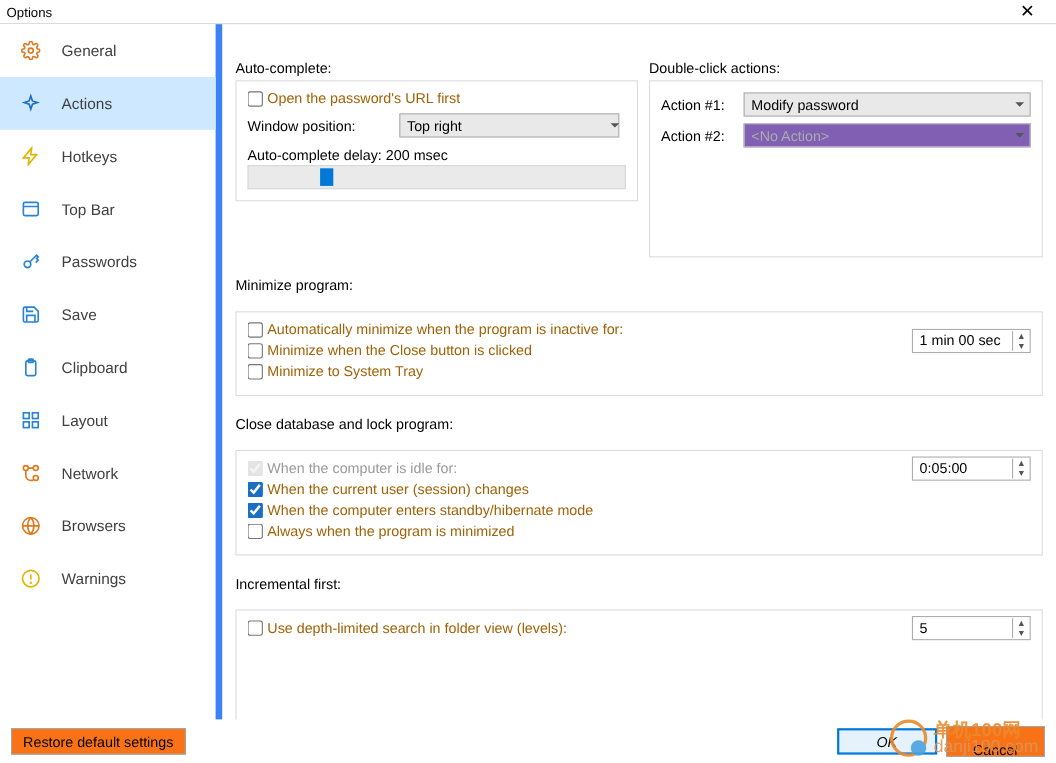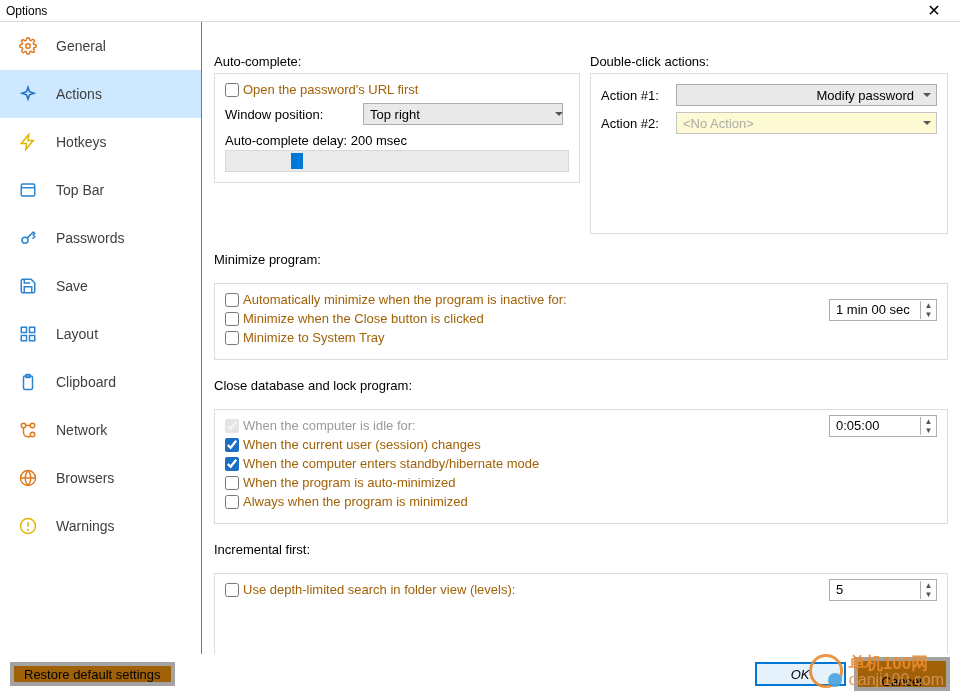--- a/index.html
+++ b/index.html
@@ -5,21 +5,21 @@
 * { box-sizing: border-box; margin: 0; padding: 0; font-family: "Segoe UI", Tahoma, sans-serif; font-size: 13px; }
 body { width: 960px; height: 694px; background: #fff; color: #000; position: relative; }
 
 
 .titlebar { height: 22px; border-bottom: 1px solid #d8d8d8; display: flex; align-items: center; padding: 0 6px; gap: 24px; }
 .titlebar .title { flex: 1; font-size: 12px; }
 .titlebar .close { width: 40px; text-align: center; font-size: 16px; line-height: 20px; cursor: default; }
 
 
 .layout { position: absolute; top: 22px; left: 0; right: 0; bottom: 40px; display: flex; }
-.sidebar { width: 202px; background: #fff; border-right: 1px solid #3b82f6; }
+.sidebar { width: 202px; background: #fff; border-right: 6px solid #3b82f6; }
 .sidebar-item { display: flex; align-items: center; height: 48px; padding-left: 18px; cursor: default; color: #606060; }
 .sidebar-item .sicon { width: 20px; height: 20px; display: inline-flex; align-items: center; justify-content: center; margin-right: 18px; color: currentColor; }
 .sidebar-item.active { background: #cde8ff; color: #000; }
 .sidebar-item.active .sicon { color: #1a6fc4; }
 .sidebar-item:nth-child(1) .sicon { color: #e07a1f; }
 .sidebar-item:nth-child(3) .sicon { color: #e0b400; }
 .sidebar-item:nth-child(4) .sicon { color: #2a84d2; }
 .sidebar-item:nth-child(5) .sicon { color: #2a84d2; }
 .sidebar-item:nth-child(6) .sicon { color: #2a84d2; }
 .sidebar-item:nth-child(7) .sicon { color: #2a84d2; }
@@ -43,38 +43,38 @@
 .cb-row .cblabel { font-size: 13px; color: #a16207; }
 .cb-row.disabled .cblabel { color: #9a9a9a; }
 .cb-row.disabled input[type=checkbox] { opacity: .6; }
 
 .inline-row { display: flex; align-items: center; margin: 6px 0; }
 .inline-label { font-size: 13px; margin-right: 10px; }
 
 select.sel, .combo { height: 22px; border: 1px solid #adadad; background: #e9e9e9; font-size: 13px; padding: 0 22px 0 6px; appearance: none; -webkit-appearance: none; position: relative; }
 .sel-wrap { position: relative; display: inline-block; }
 .sel-wrap::after { content: ""; position: absolute; right: 6px; top: 50%; margin-top: -2px; border: 4px solid transparent; border-top-color: #555; pointer-events: none; }
-.sel-wrap.disabled select { color: #888; background: #fef9c3; }
+.sel-wrap.disabled select { color: #888; background: #4c1d95; }
 
 .slider-area { margin-top: 8px; }
 .slider-label { font-size: 13px; margin-bottom: 2px; }
 .slider-track { position: relative; height: 22px; background: #eaeaea; border: 1px solid #d8d8d8; }
 .slider-thumb { position: absolute; top: 2px; width: 12px; height: 16px; background: #0078d7; left: 65px; }
 .slider-thumb::after { content:""; position:absolute; left:0; bottom:-4px; border:6px solid transparent; border-top-color:#0078d7; width:0; height:0; }
 
 .g-min, .g-close, .g-search { width: 100%; margin-top: 16px; }
 .g-wide { position: relative; }
 .spin { display: inline-flex; align-items: center; border: 1px solid #adadad; height: 22px; background: #fff; }
 .spin input { border: none; width: 90px; padding: 0 6px; font-size: 13px; outline: none; background: transparent; }
 .spin .arrows { width: 16px; border-left: 1px solid #adadad; display: flex; flex-direction: column; }
 .spin .arrows span { flex: 1; display: flex; align-items: center; justify-content: center; font-size: 8px; color: #555; cursor: default; }
 .spin-right { position: absolute; right: 10px; }
 
 .bottom-bar { position: absolute; left: 0; right: 0; bottom: 0; height: 40px; display: flex; align-items: center; padding: 0 10px; gap: 8px; }
-.btn { height: 24px; border: 4px solid #a3a3a3; background: #a16207; font-size: 13px; padding: 0 10px; cursor: default; }
+.btn { height: 24px; border: 1px solid #a3a3a3; background: #f97316; font-size: 13px; padding: 0 10px; cursor: default; }
 .btn.primary { border: 2px solid #0078d7; background: #e5f1fb; padding: 0 34px; font-style: italic; }
 .bottom-bar .spacer { flex: 1; }
 
 .watermark { position: absolute; right: 16px; bottom: 6px; font-size: 13px; color: #d8955d; opacity: .9; pointer-events: none; display: flex; align-items: center; gap: 6px; }
 .wm-circle { width: 34px; height: 34px; border: 3px solid #e98b2e; border-radius: 50%; position: relative; }
 .wm-circle::after { content:""; position:absolute; right:-2px; bottom:-2px; width:14px; height:14px; background:#4aa3df; border-radius:50%; }
 .wm-text { display:flex; flex-direction:column; line-height:1; }
 .wm-text span:first-child { color:#e98b2e; font-weight:bold; font-size:17px; }
 .wm-text span:last-child { color:#d8955d; font-size:16px; }
 
@@ -139,36 +139,36 @@
             <path d="M19 21H5a2 2 0 0 1-2-2V5a2 2 0 0 1 2-2h11l5 5v11a2 2 0 0 1-2 2z"></path>
             <polyline points="17 21 17 13 7 13 7 21"></polyline>
             <polyline points="7 3 7 8 15 8"></polyline>
           </svg>
         </span>
       <span class="lbl">Save</span>
     </div>
     <div class="sidebar-item">
       <span class="sicon">
           <svg width="18" height="18" viewBox="0 0 24 24" fill="none" stroke="currentColor" stroke-width="2">
+            <rect x="6" y="4" width="12" height="18" rx="2"></rect>
+            <rect x="9" y="2" width="6" height="4" rx="1"></rect>
+          </svg>
+        </span>
+      <span class="lbl">Clipboard</span>
+    </div>
+    <div class="sidebar-item">
+      <span class="sicon">
+          <svg width="18" height="18" viewBox="0 0 24 24" fill="none" stroke="currentColor" stroke-width="2">
             <rect x="3" y="3" width="7" height="7"></rect>
             <rect x="14" y="3" width="7" height="7"></rect>
             <rect x="3" y="14" width="7" height="7"></rect>
             <rect x="14" y="14" width="7" height="7"></rect>
           </svg>
         </span>
       <span class="lbl">Layout</span>
-    </div>
-    <div class="sidebar-item">
-      <span class="sicon">
-          <svg width="18" height="18" viewBox="0 0 24 24" fill="none" stroke="currentColor" stroke-width="2">
-            <rect x="6" y="4" width="12" height="18" rx="2"></rect>
-            <rect x="9" y="2" width="6" height="4" rx="1"></rect>
-          </svg>
-        </span>
-      <span class="lbl">Clipboard</span>
     </div>
     <div class="sidebar-item">
       <span class="sicon">
           <svg width="18" height="18" viewBox="0 0 24 24" fill="none" stroke="currentColor" stroke-width="2">
             <circle cx="6" cy="6" r="3"></circle>
             <circle cx="18" cy="18" r="3"></circle>
             <circle cx="18" cy="6" r="3"></circle>
             <path d="M9 6h6M6 9v6a6 6 0 0 0 6 6h3"></path>
           </svg>
         </span>
@@ -220,21 +220,21 @@
           </div>
         </fieldset>
       </div>
 
       <div class="group-wrap" style="flex:1;">
         <div style="margin-bottom:4px;">Double-click actions:</div>
         <fieldset class="group g-dbl" style="height:161px;">
           <div class="inline-row">
             <span class="inline-label" style="width:65px;">Action #1:</span>
             <span class="sel-wrap" style="flex:1;">
-              <select class="sel" style="width:100%; min-width:260px;text-align:right;">
+              <select class="sel" style="width:100%; min-width:260px;">
                 <option>Modify password</option>
               </select>
             </span>
           </div>
           <div class="inline-row">
             <span class="inline-label" style="width:65px;">Action #2:</span>
             <span class="sel-wrap disabled" style="flex:1;">
               <select class="sel" style="width:100%; min-width:260px; color:#888;" disabled="">
                 <option>&lt;No Action&gt;</option>
               </select>
@@ -286,24 +286,20 @@
         <div class="cb-row">
           <input type="checkbox" checked="" style="">
           <span class="cblabel">When the current user (session) changes</span>
         </div>
         <div class="cb-row">
           <input type="checkbox" checked="" style="">
           <span class="cblabel">When the computer enters standby/hibernate mode</span>
         </div>
         <div class="cb-row">
           <input type="checkbox" style="">
-          <span class="cblabel">When the program is auto-minimized</span>
-        </div>
-        <div class="cb-row">
-          <input type="checkbox" style="">
           <span class="cblabel">Always when the program is minimized</span>
         </div>
       </fieldset>
     </div>
 
     <div class="group-wrap g-wide">
       <div style="margin-bottom:4px;">Incremental first:</div>
       <fieldset class="group g-search" style="position:relative; height:120px;">
         <div class="cb-row" style="position:relative;">
           <input type="checkbox" style="">

